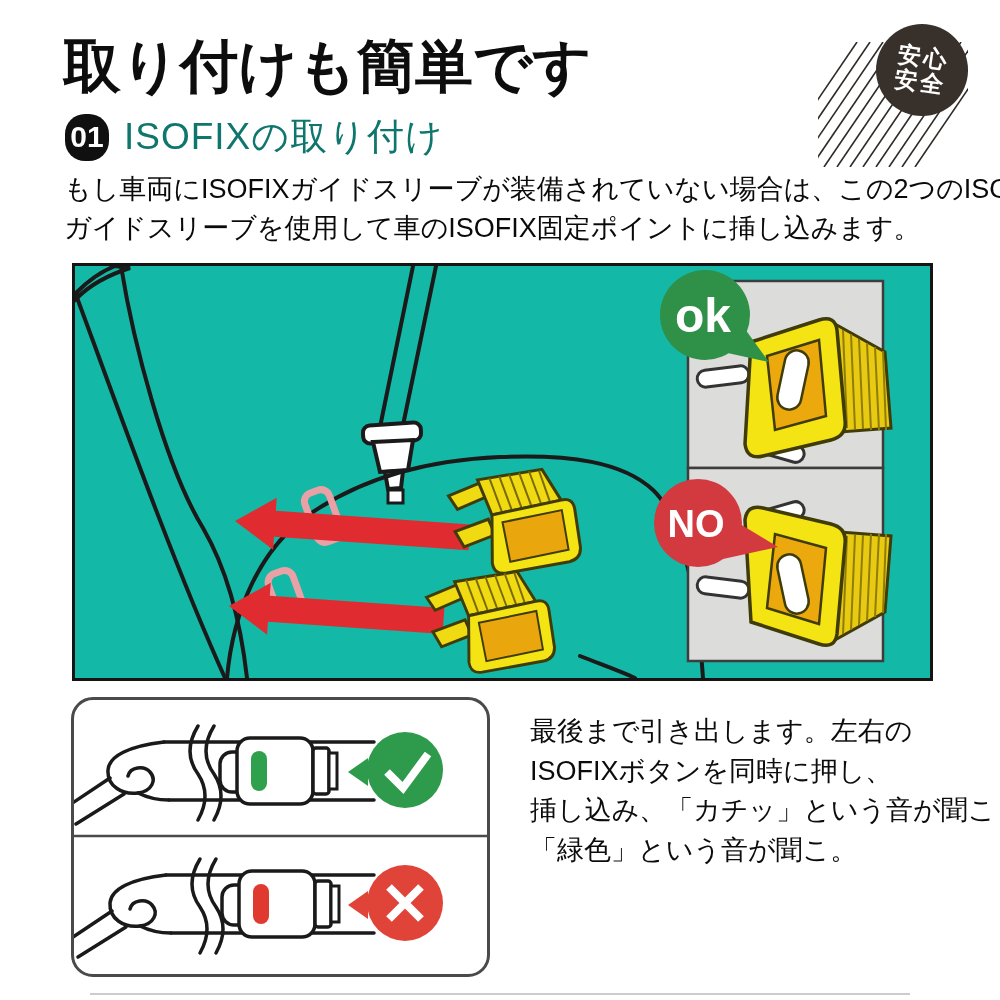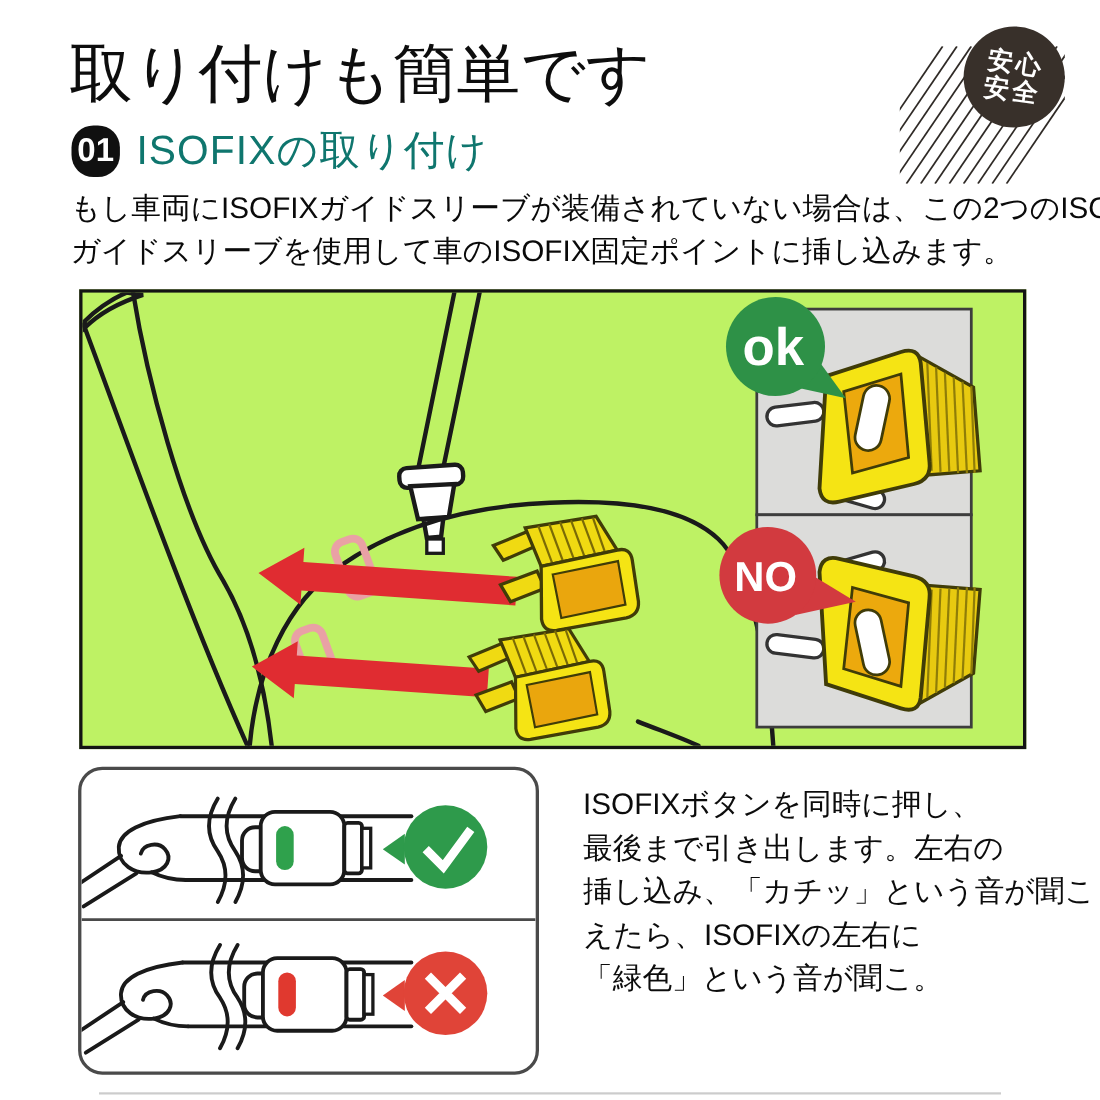--- a/index.html
+++ b/index.html
@@ -1,40 +1,40 @@
 <!DOCTYPE html>
 <html><head>
 <meta charset="utf-8">
 <style>
   html,body{margin:0;padding:0;background:#fff;}
   .page{position:relative;width:1000px;height:1000px;background:#fff;overflow:hidden;
         font-family:"Liberation Sans","DejaVu Sans",sans-serif;color:#111;}
 
-  .title{position:absolute;left:63px;top:28px;font-size:58px;font-weight:400;
+  .title{position:absolute;left:63px;top:28px;font-size:58px;font-weight:700;
          letter-spacing:0px;color:#0d0d0d;margin:0;}
 
   
   .stripes{position:absolute;left:818px;top:42px;}
   .badge-circle{position:absolute;left:876px;top:24px;width:92px;height:92px;border-radius:50%;
                 background:#38302a;color:#fff;display:flex;flex-direction:column;align-items:center;
                 justify-content:center;z-index:2;}
   .badge-circle .badge-text{transform:rotate(8deg);font-size:23px;font-weight:700;
                 line-height:25px;letter-spacing:3px;text-align:center;}
 
   
   .step-row{position:absolute;left:65px;top:112px;display:flex;align-items:center;}
   .step-num{width:44px;height:47px;background:#101010;border-radius:20px;color:#fff;
             font-size:30px;font-weight:700;display:flex;align-items:center;justify-content:center;}
   .step-title{font-size:37px;font-weight:300;color:#0f766e;margin-left:15px;letter-spacing:1px;}
 
   .intro{position:absolute;left:64px;top:170px;font-size:27px;font-weight:500;
          line-height:39px;color:#0a0a0a;white-space:nowrap;}
 
   .main-box{position:absolute;left:72px;top:263px;width:855px;height:412px;
-            border:3px solid #141414;background:#bef264;}
+            border:3px solid #141414;background:#14b8a6;}
 
   .result-panel{position:absolute;left:71px;top:697px;width:413px;height:274px;
                 border:3px solid #4a4a4a;border-radius:22px;background:#fff;overflow:hidden;}
 
   .instructions{position:absolute;left:530px;top:712px;width:440px;font-size:27px;
                 font-weight:500;line-height:39.5px;color:#0c0c0c;white-space:nowrap;}
 
   .bottom-divider{position:absolute;left:90px;top:993px;width:820px;height:2px;background:#ccc;}
 
   .ill-text{font-family:"Liberation Sans","DejaVu Sans",sans-serif;font-weight:700;fill:#ffffff;}
@@ -209,21 +209,20 @@
       </g>
       <g>
         <polygon points="294,191 294,219 274,205" fill="#e04438"></polygon>
         <circle cx="331" cy="203" r="38" fill="#e04438"></circle>
         <path d="M315,187 L347,219 M347,187 L315,219" fill="none" stroke="#fff" stroke-width="8"></path>
       </g>
     </svg>
   </div>
 
   <div class="instructions">
+    <div>最後まで引き出します。左右の</div>
     <div>ISOFIXボタンを同時に押し、</div>
-    <div>最後まで引き出します。左右の</div>
     <div>挿し込み、「カチッ」という音が聞こ</div>
-    <div>えたら、ISOFIXの左右に</div>
     <div>「緑色」という音が聞こ。</div>
   </div>
 
   <div class="bottom-divider"></div>
 </div>
 
 </body></html>

